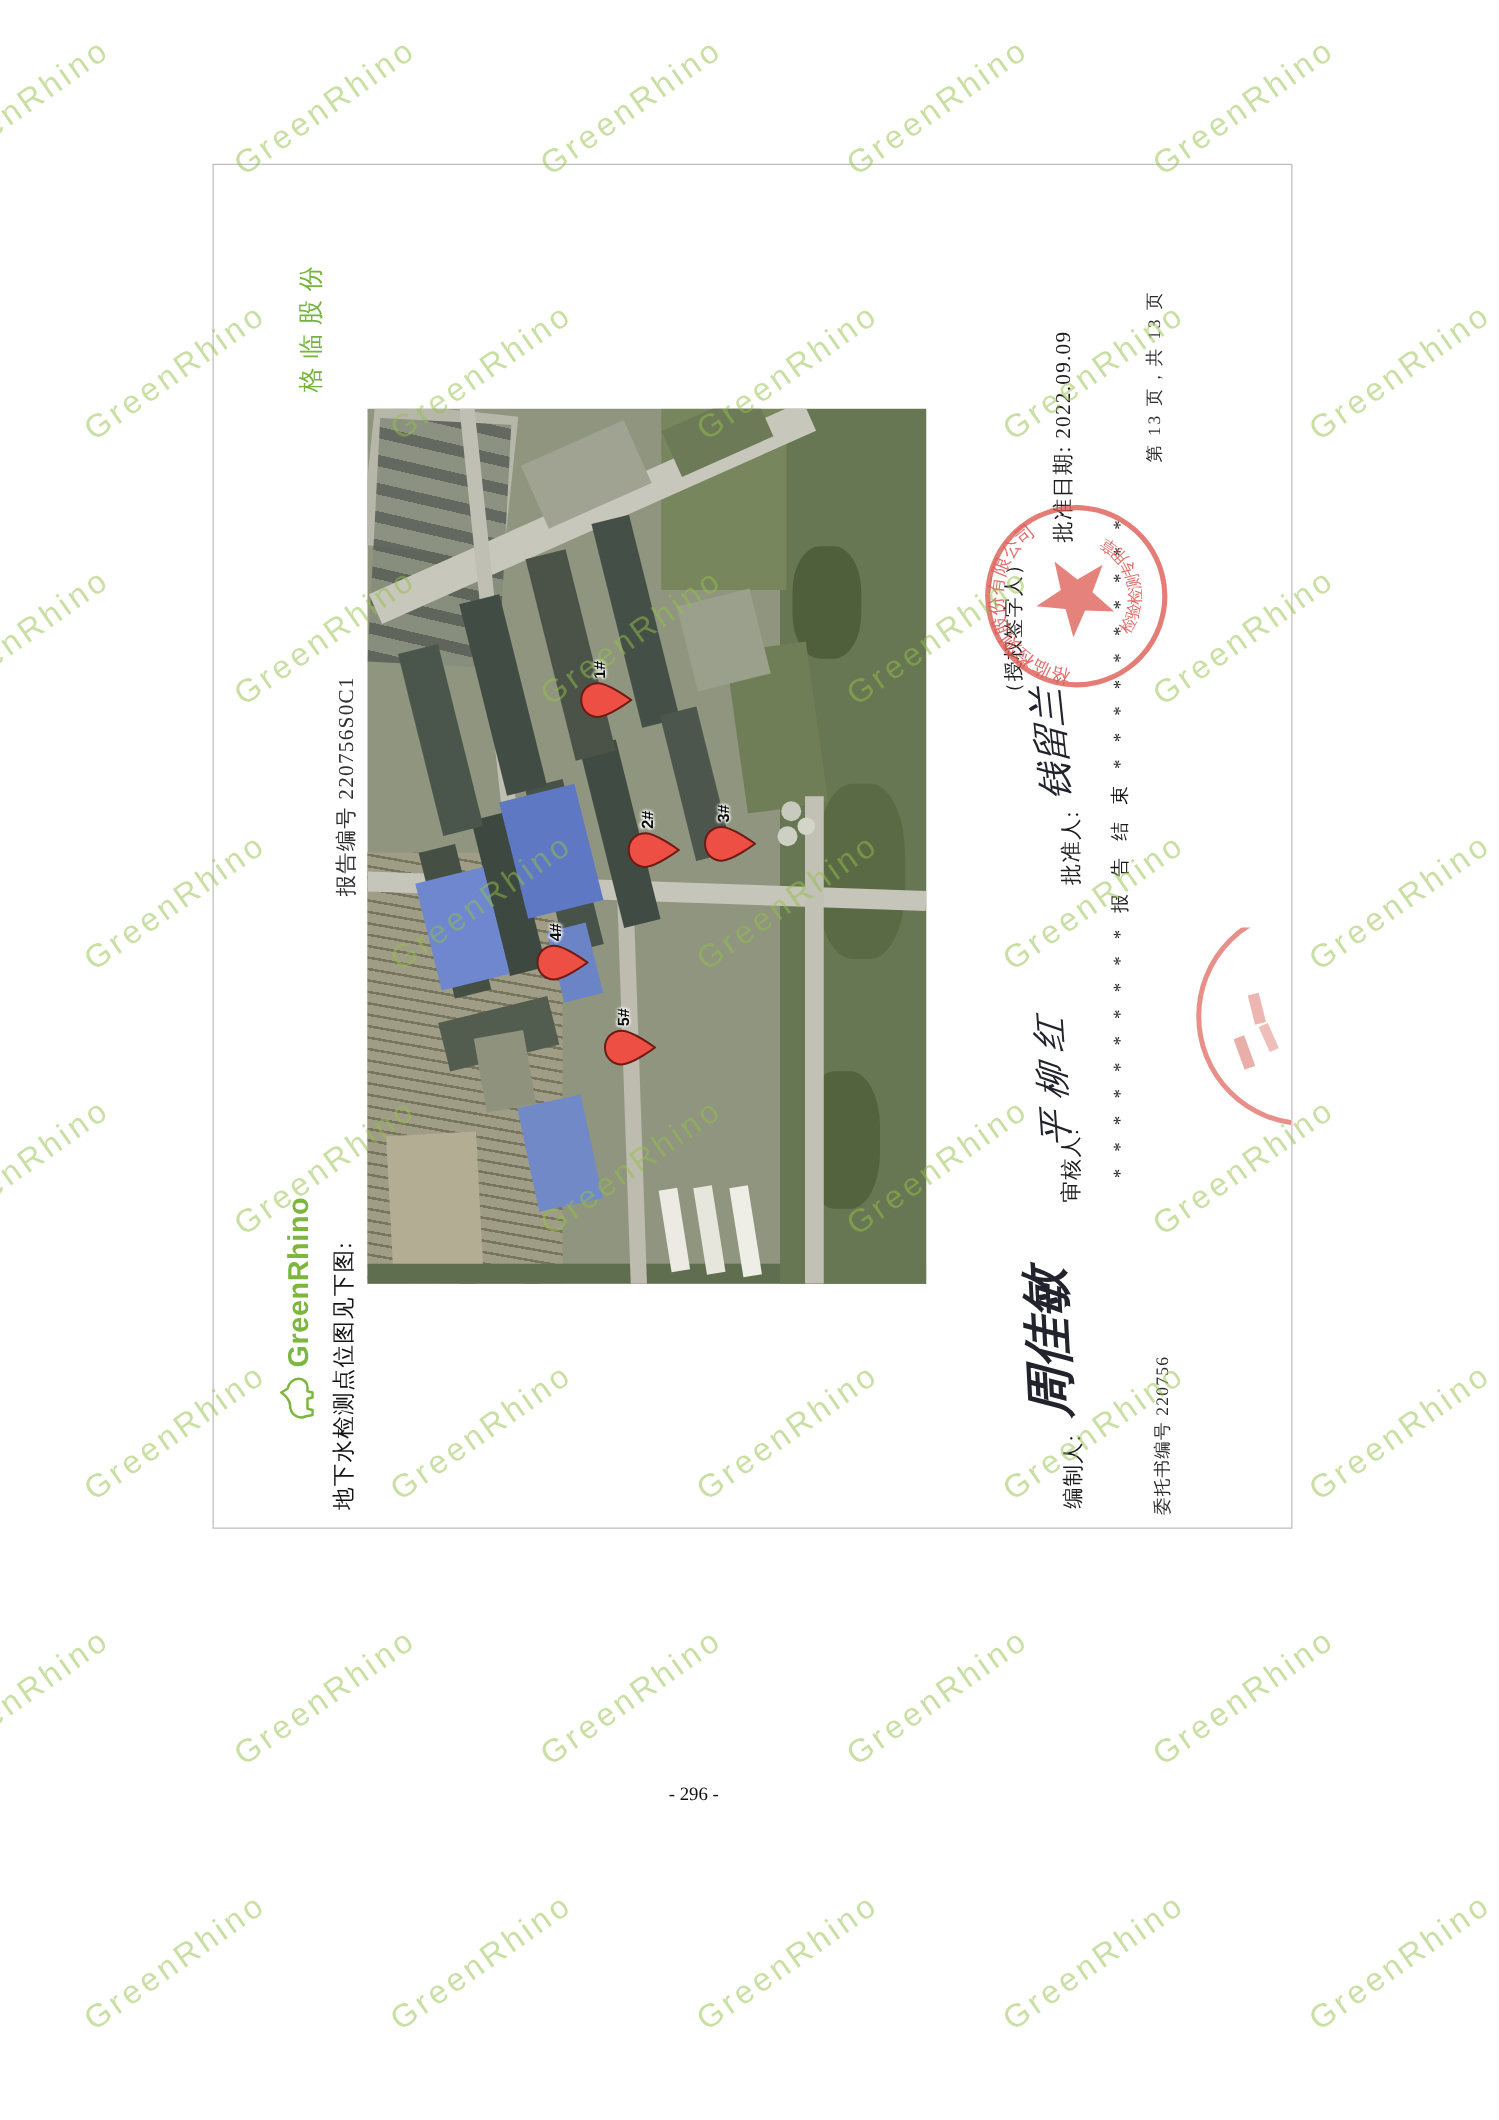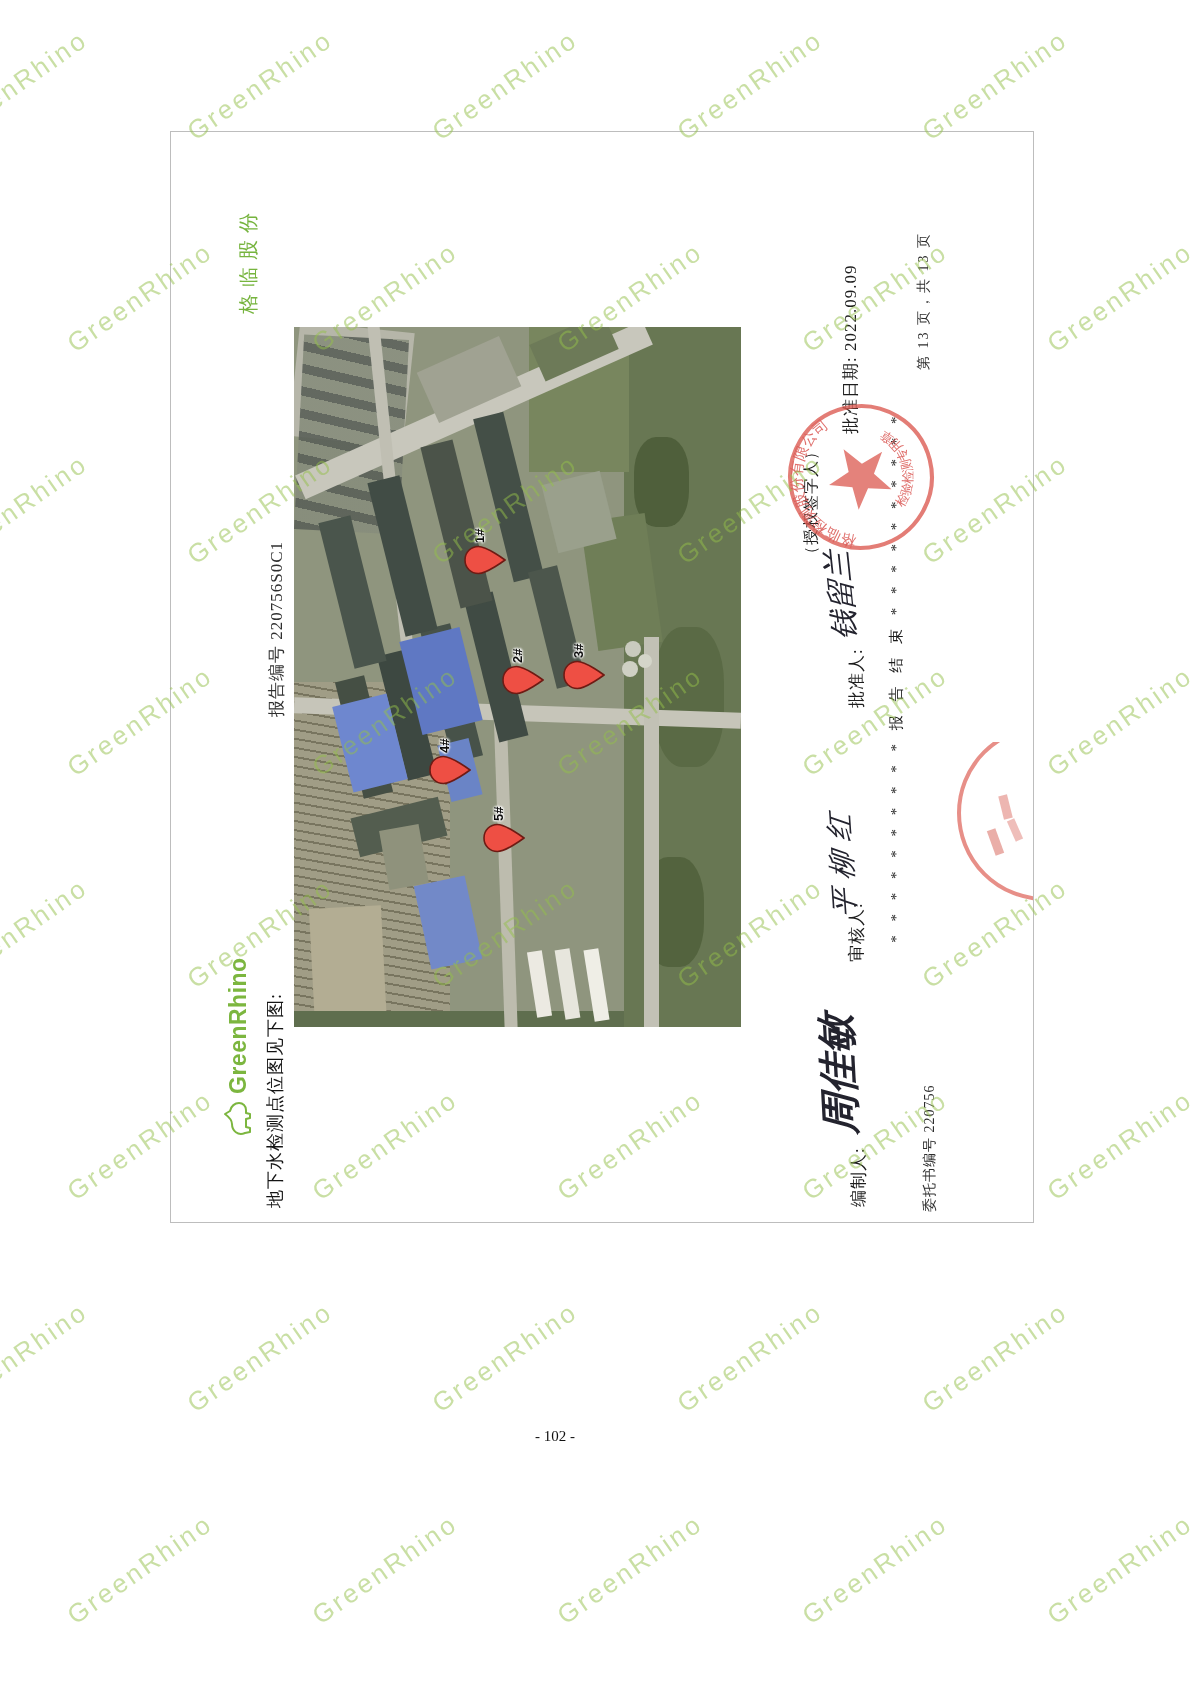--- a/index.html
+++ b/index.html
@@ -174,21 +174,21 @@
       <div class="partial-seal">
         <i class="ps-ring"></i>
         <i class="ps-m1"></i>
         <i class="ps-m2"></i>
         <i class="ps-m3"></i>
       </div>
 
     </div>
   </div>
 
-  <div class="pdf-footer">- 102 -</div>
+  <div class="pdf-footer">- 296 -</div>
   <div id="wm-layer">
       <span class="wm" style="left: -70px; top: 70px;">GreenRhino</span>
       <span class="wm" style="left: 175px; top: 70px;">GreenRhino</span>
       <span class="wm" style="left: 420px; top: 70px;">GreenRhino</span>
       <span class="wm" style="left: 665px; top: 70px;">GreenRhino</span>
       <span class="wm" style="left: 910px; top: 70px;">GreenRhino</span>
       <span class="wm" style="left: 55px; top: 282px;">GreenRhino</span>
       <span class="wm" style="left: 300px; top: 282px;">GreenRhino</span>
       <span class="wm" style="left: 545px; top: 282px;">GreenRhino</span>
       <span class="wm" style="left: 790px; top: 282px;">GreenRhino</span>

